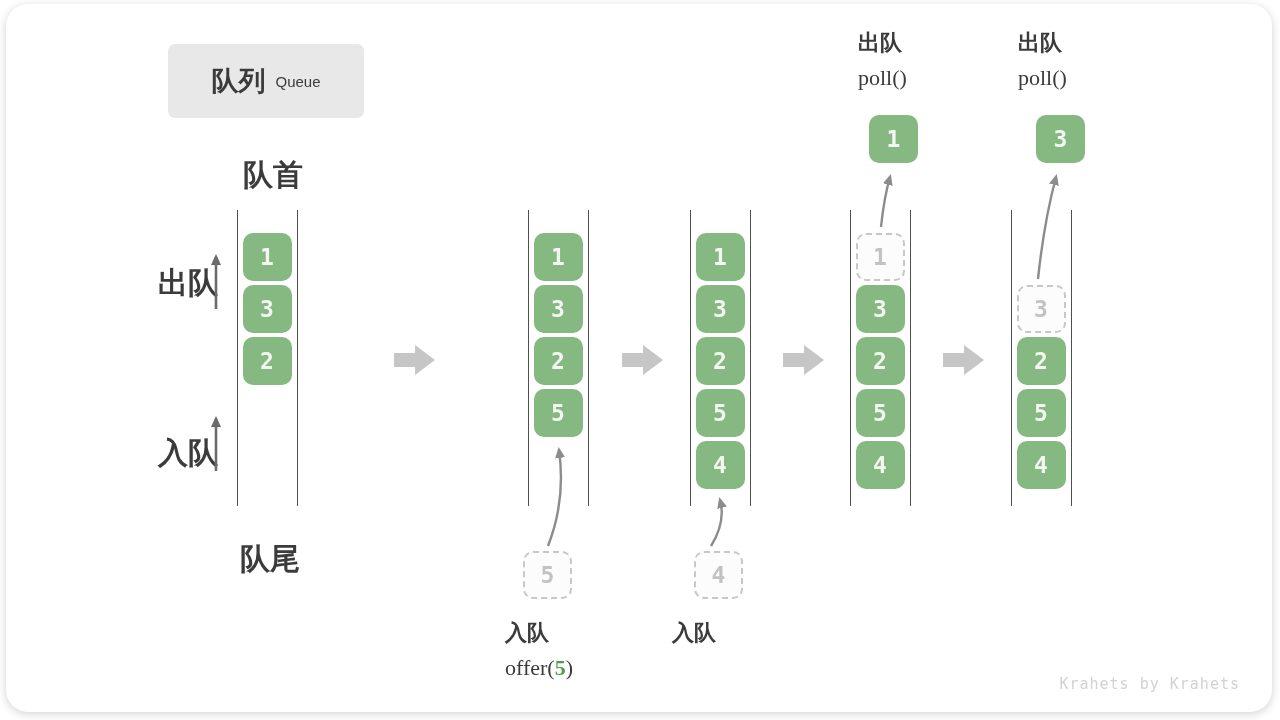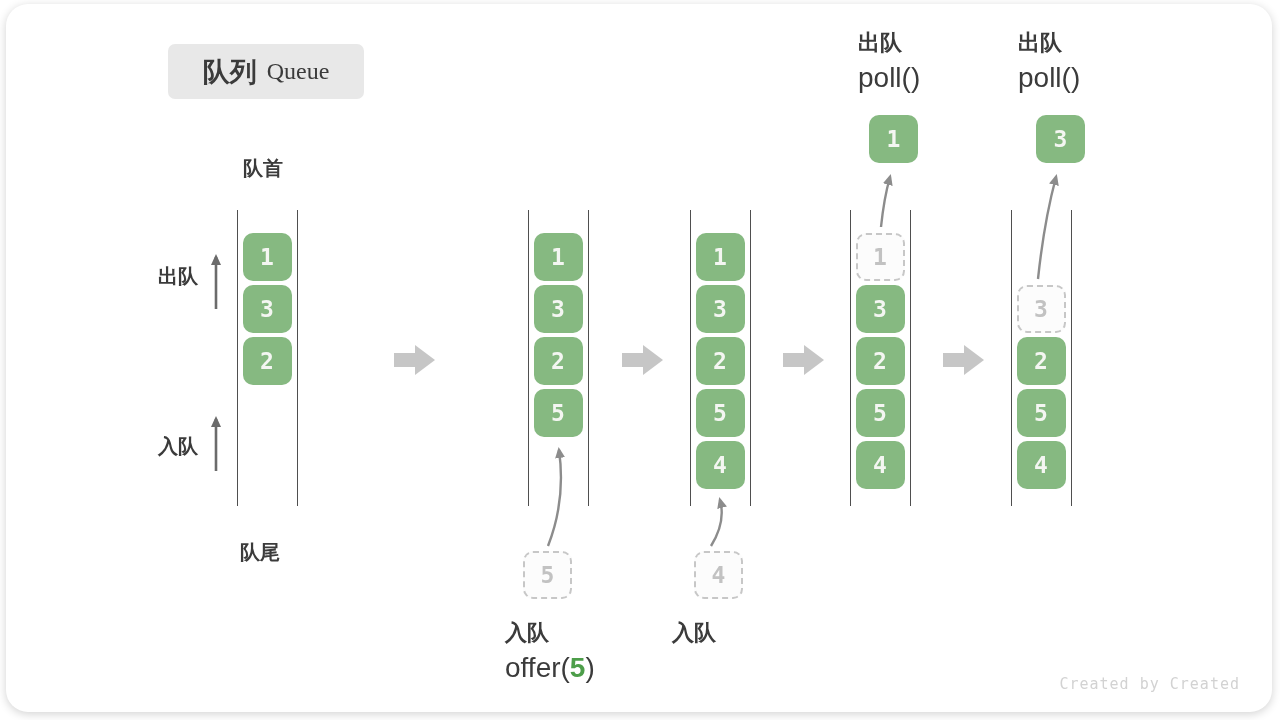--- a/index.html
+++ b/index.html
@@ -6,25 +6,25 @@
     --box_green:#86b981; --accent_green:#4d9e4a; --title_bg:#e8e8e8;
     --text_dark:#3b3b3b; --dashed_gray:#c7c7c7; --dashed_text:#c2c2c2;
     --big_arrow_gray:#c6c6c6; --arrow_gray:#8c8c8c; --dark_arrow:#6b6b6b;
     --line_dark:#4f4f4f; --watermark_gray:#d2d2d2; --cell_text:#f4f6f2;
   }
   *{margin:0;padding:0;box-sizing:border-box;}
   html,body{width:1280px;height:720px;background:#fff;font-family:"Liberation Sans",sans-serif;}
   #page{position:relative;width:1280px;height:720px;overflow:hidden;}
   .card{position:absolute;left:6px;top:4px;width:1266px;height:708px;background:#fff;
         border-radius:22px;box-shadow:0 2px 10px rgba(0,0,0,0.18);}
-  .title{position:absolute;left:168px;top:44px;width:196px;height:55px;background:var(--title_bg);
+  .title{position:absolute;left:168px;top:44px;width:196px;height:74px;background:var(--title_bg);
          border-radius:7px;display:flex;align-items:center;justify-content:center;gap:10px;}
   .title .zh{font-weight:700;font-size:27px;color:var(--text_dark);}
-  .title .en{font-family:Liberation Serif, serif;font-weight:500;font-size:24px;color:var(--text_dark);}
-  .side-label{position:absolute;font-weight:700;font-size:20px;color:var(--text_dark);white-space:nowrap;}
+  .title .en{font-family:Liberation Sans, sans-serif;font-weight:500;font-size:15px;color:var(--text_dark);}
+  .side-label{position:absolute;font-weight:700;font-size:30px;color:var(--text_dark);white-space:nowrap;}
   .lbl-front{left:243px;top:155px;}
   .lbl-rear{left:240px;top:539px;}
   .lbl-dequeue{left:158px;top:263px;}
   .lbl-enqueue{left:158px;top:433px;}
   .col{position:absolute;top:210px;height:296px;width:61px;
        border-left:1.5px solid var(--line_dark);border-right:1.5px solid var(--line_dark);}
   .col1{left:237px}.col2{left:528px}.col3{left:690px}.col4{left:850px}.col5{left:1011px}
   .cell{position:absolute;left:4.5px;width:49px;height:48px;border-radius:10px;
         display:flex;align-items:center;justify-content:center;
         font-family:"DejaVu Sans Mono",monospace;font-weight:700;font-size:23px;}
@@ -33,21 +33,21 @@
   .r0{top:23px}.r1{top:75px}.r2{top:127px}.r3{top:179px}.r4{top:231px}
   .float-box{position:absolute;width:49px;height:48px;border-radius:10px;
         display:flex;align-items:center;justify-content:center;
         font-family:"DejaVu Sans Mono",monospace;font-weight:700;font-size:23px;}
   .popped1{left:869px;top:115px;}
   .popped3{left:1036px;top:115px;}
   .pending5{left:523px;top:551px;}
   .pending4{left:694px;top:551px;}
   .action{position:absolute;color:var(--text_dark);line-height:35px;white-space:nowrap;}
   .action .zh{font-weight:600;font-size:22px;}
-  .action .code{font-family:Liberation Sans, sans-serif;font-weight:500;font-size:28px;}
+  .action .code{font-family:Liberation Serif, serif;font-weight:500;font-size:22px;}
   .action .arg{color:var(--accent_green);font-weight:700;}
   .act-top4{left:858px;top:25px;}
   .act-top5{left:1018px;top:25px;}
   .act-bot2{left:505px;top:615px;}
   .act-bot3{left:672px;top:615px;}
   .watermark{position:absolute;right:40px;top:675px;font-family:"DejaVu Sans Mono",monospace;
         font-size:15px;color:var(--watermark_gray);letter-spacing:1px;}
   svg.arrows{position:absolute;left:0;top:0;pointer-events:none;}
   .up-arrow{stroke:var(--dark_arrow);stroke-width:2.6;fill:none;}
   .curve-arrow{stroke:var(--arrow_gray);stroke-width:2.4;fill:none;}
@@ -141,14 +141,14 @@
     <polygon class="big-arrow" points="622,353 643,353 643,345 663,360 643,375 643,367 622,367"></polygon>
     <polygon class="big-arrow" points="783,353 804,353 804,345 824,360 804,375 804,367 783,367"></polygon>
     <polygon class="big-arrow" points="943,353 964,353 964,345 984,360 964,375 964,367 943,367"></polygon>
 
     <path class="curve-arrow" d="M548,546 Q566,500 559,450" marker-end="url(#ah-gray)"></path>
     <path class="curve-arrow" d="M711,546 Q726,522 720,500" marker-end="url(#ah-gray)"></path>
     <path class="curve-arrow" d="M881,227 Q884,198 890,177" marker-end="url(#ah-gray)"></path>
     <path class="curve-arrow" d="M1038,279 Q1044,222 1056,177" marker-end="url(#ah-gray)"></path>
   </svg>
 
-  <div class="watermark">Created by Created</div>
+  <div class="watermark">Krahets by Krahets</div>
 </div>
 
 </body></html>

